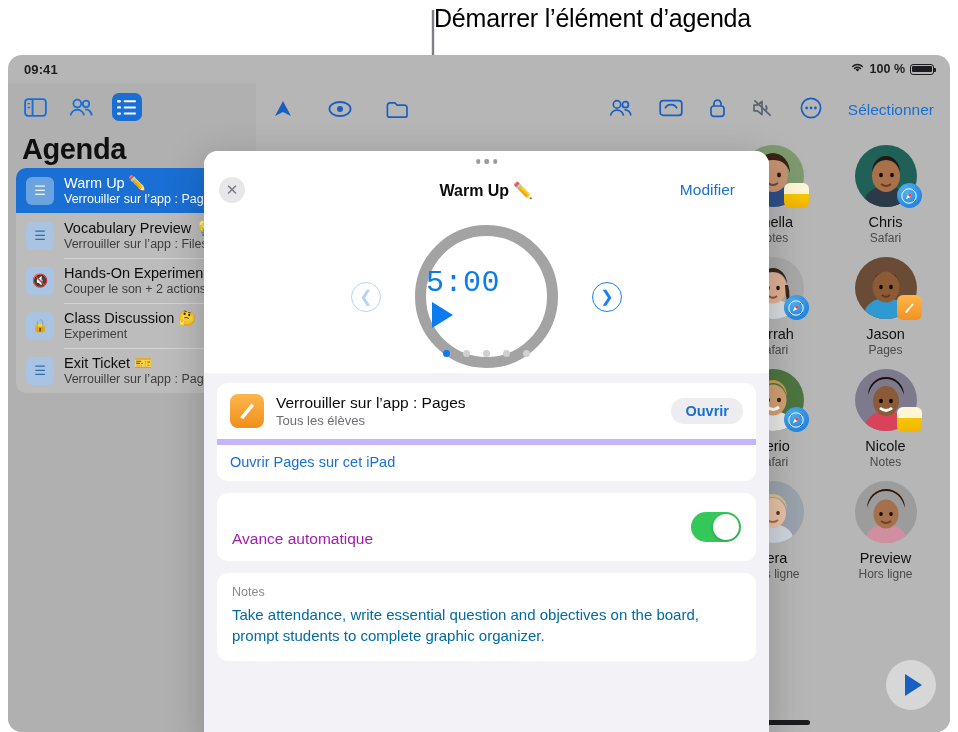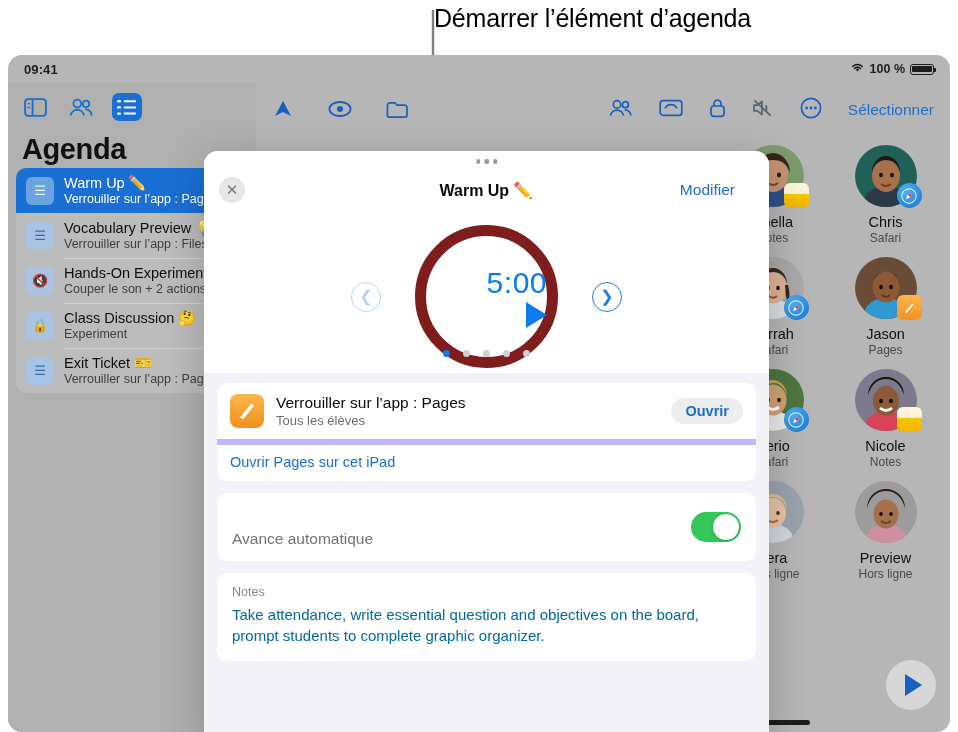--- a/index.html
+++ b/index.html
@@ -149,42 +149,42 @@
 
   .timer-wrap { position: absolute; left: 0; right: 0; top: 74px; display: flex; align-items: center; justify-content: center; gap: 34px; }
   .chev {
     width: 30px; height: 30px; border-radius: 50%; display: flex; align-items: center; justify-content: center;
     font-size: 16px;
   }
   .chev.prev { border: 1.6px solid #b6d4f5; color: #b6d4f5; }
   .chev.next { border: 1.6px solid #1a7ef0; color: #1a7ef0; }
   .timer {
     width: 143px; height: 143px; border-radius: 50%;
-    border: 11px solid #7f1d1d; background: #fff;
-    display: flex; flex-direction: column; align-items: flex-end; justify-content: center; gap: 2px;
+    border: 11px solid #a3a3a3; background: #fff;
+    display: flex; flex-direction: column; align-items: flex-start; justify-content: center; gap: 2px; font-family: Liberation Mono, monospace;
   }
   .timer-val { font-size: 30px; color: #0b7bf0; letter-spacing: 0.5px; }
   .timer-tri { border-left: 21px solid #0b7bf0; border-top: 13px solid transparent; border-bottom: 13px solid transparent; margin-left: 6px; }
   .dots { position: absolute; left: 0; right: 0; bottom: 16px; display: flex; justify-content: center; gap: 13px; }
   .dots i { width: 7px; height: 7px; border-radius: 50%; background: #cfcfd4; display: block; }
   .dots i.on { background: #0b7bf0; }
 
   .modal-body { padding: 10px 13px 0 13px; }
   .card { background: #ffffff; border-radius: 11px; margin-bottom: 12px; }
 
   .app-row { display: flex; align-items: center; padding: 11px 13px; gap: 12px; }
   .app-ico { width: 34px; height: 34px; border-radius: 8px; background: linear-gradient(180deg, #fdb64c, #f08f1c); display: flex; align-items: center; justify-content: center; flex: 0 0 34px; }
   .app-texts { flex: 1; min-width: 0; }
   .app-title { font-size: 15.5px; color: #0a0a0a; }
   .app-sub { font-size: 13px; color: #6d6d72; margin-top: 1px; }
   .app-open { font-size: 14.5px; color: #1a6fd4; font-weight: bold; background: #ededf0; border-radius: 13px; padding: 5px 14px; }
   .app-link { font-size: 14.5px; color: #1a6fd4; padding: 9px 13px 11px 13px; border-top: 6px solid #c4b5fd; }
 
   .toggle-row { display: flex; align-items: center; justify-content: space-between; padding: 13px 15px; }
-  .toggle-label { font-size: 15.5px; color: #737373; margin-top: 24px; }
+  .toggle-label { font-size: 15.5px; color: #a21caf; margin-top: 24px; }
   .switch { width: 50px; height: 30px; border-radius: 15px; background: #34c759; position: relative; }
   .switch > i { position: absolute; right: 2px; top: 2px; width: 26px; height: 26px; border-radius: 50%; background: #fff; box-shadow: 0 1px 3px rgba(0,0,0,0.25); }
 
   .notes-card { padding: 12px 15px 15px 15px; }
   .notes-label { font-size: 12.5px; color: #8a8a8e; margin-bottom: 6px; }
   .notes-text { font-size: 15px; color: #0369a1; line-height: 1.38; }
 </style>
 </head>
 <body>
 

